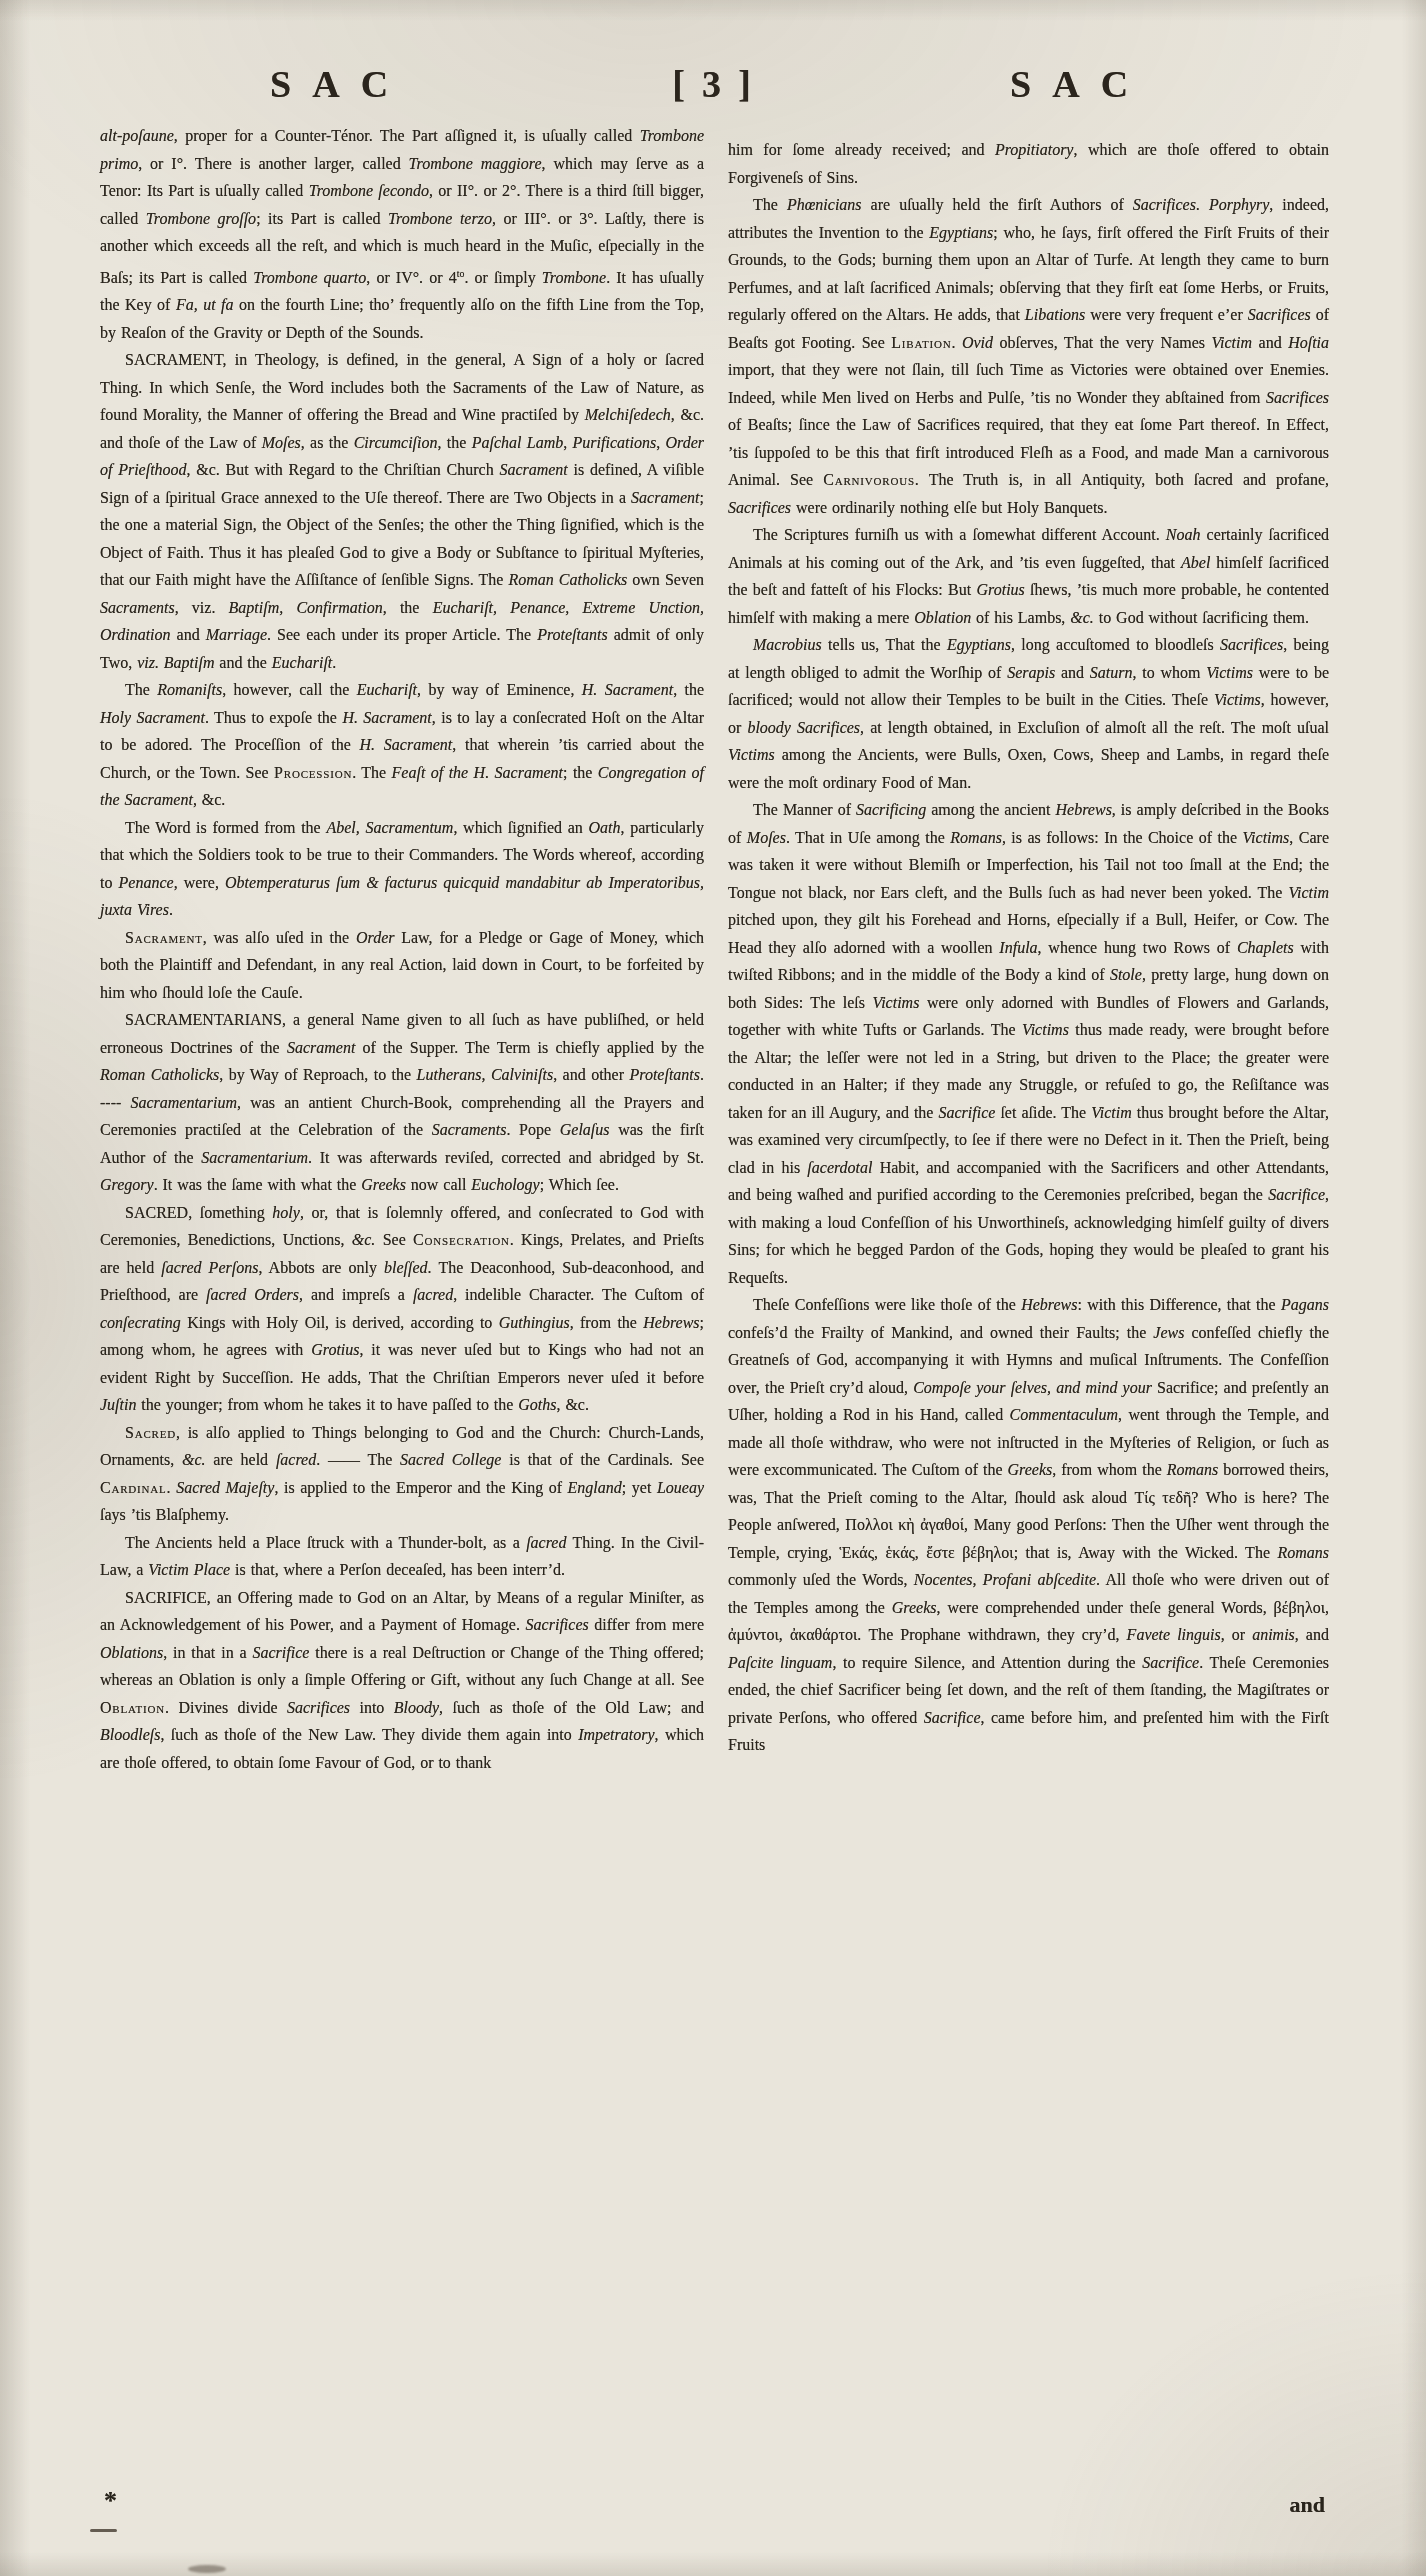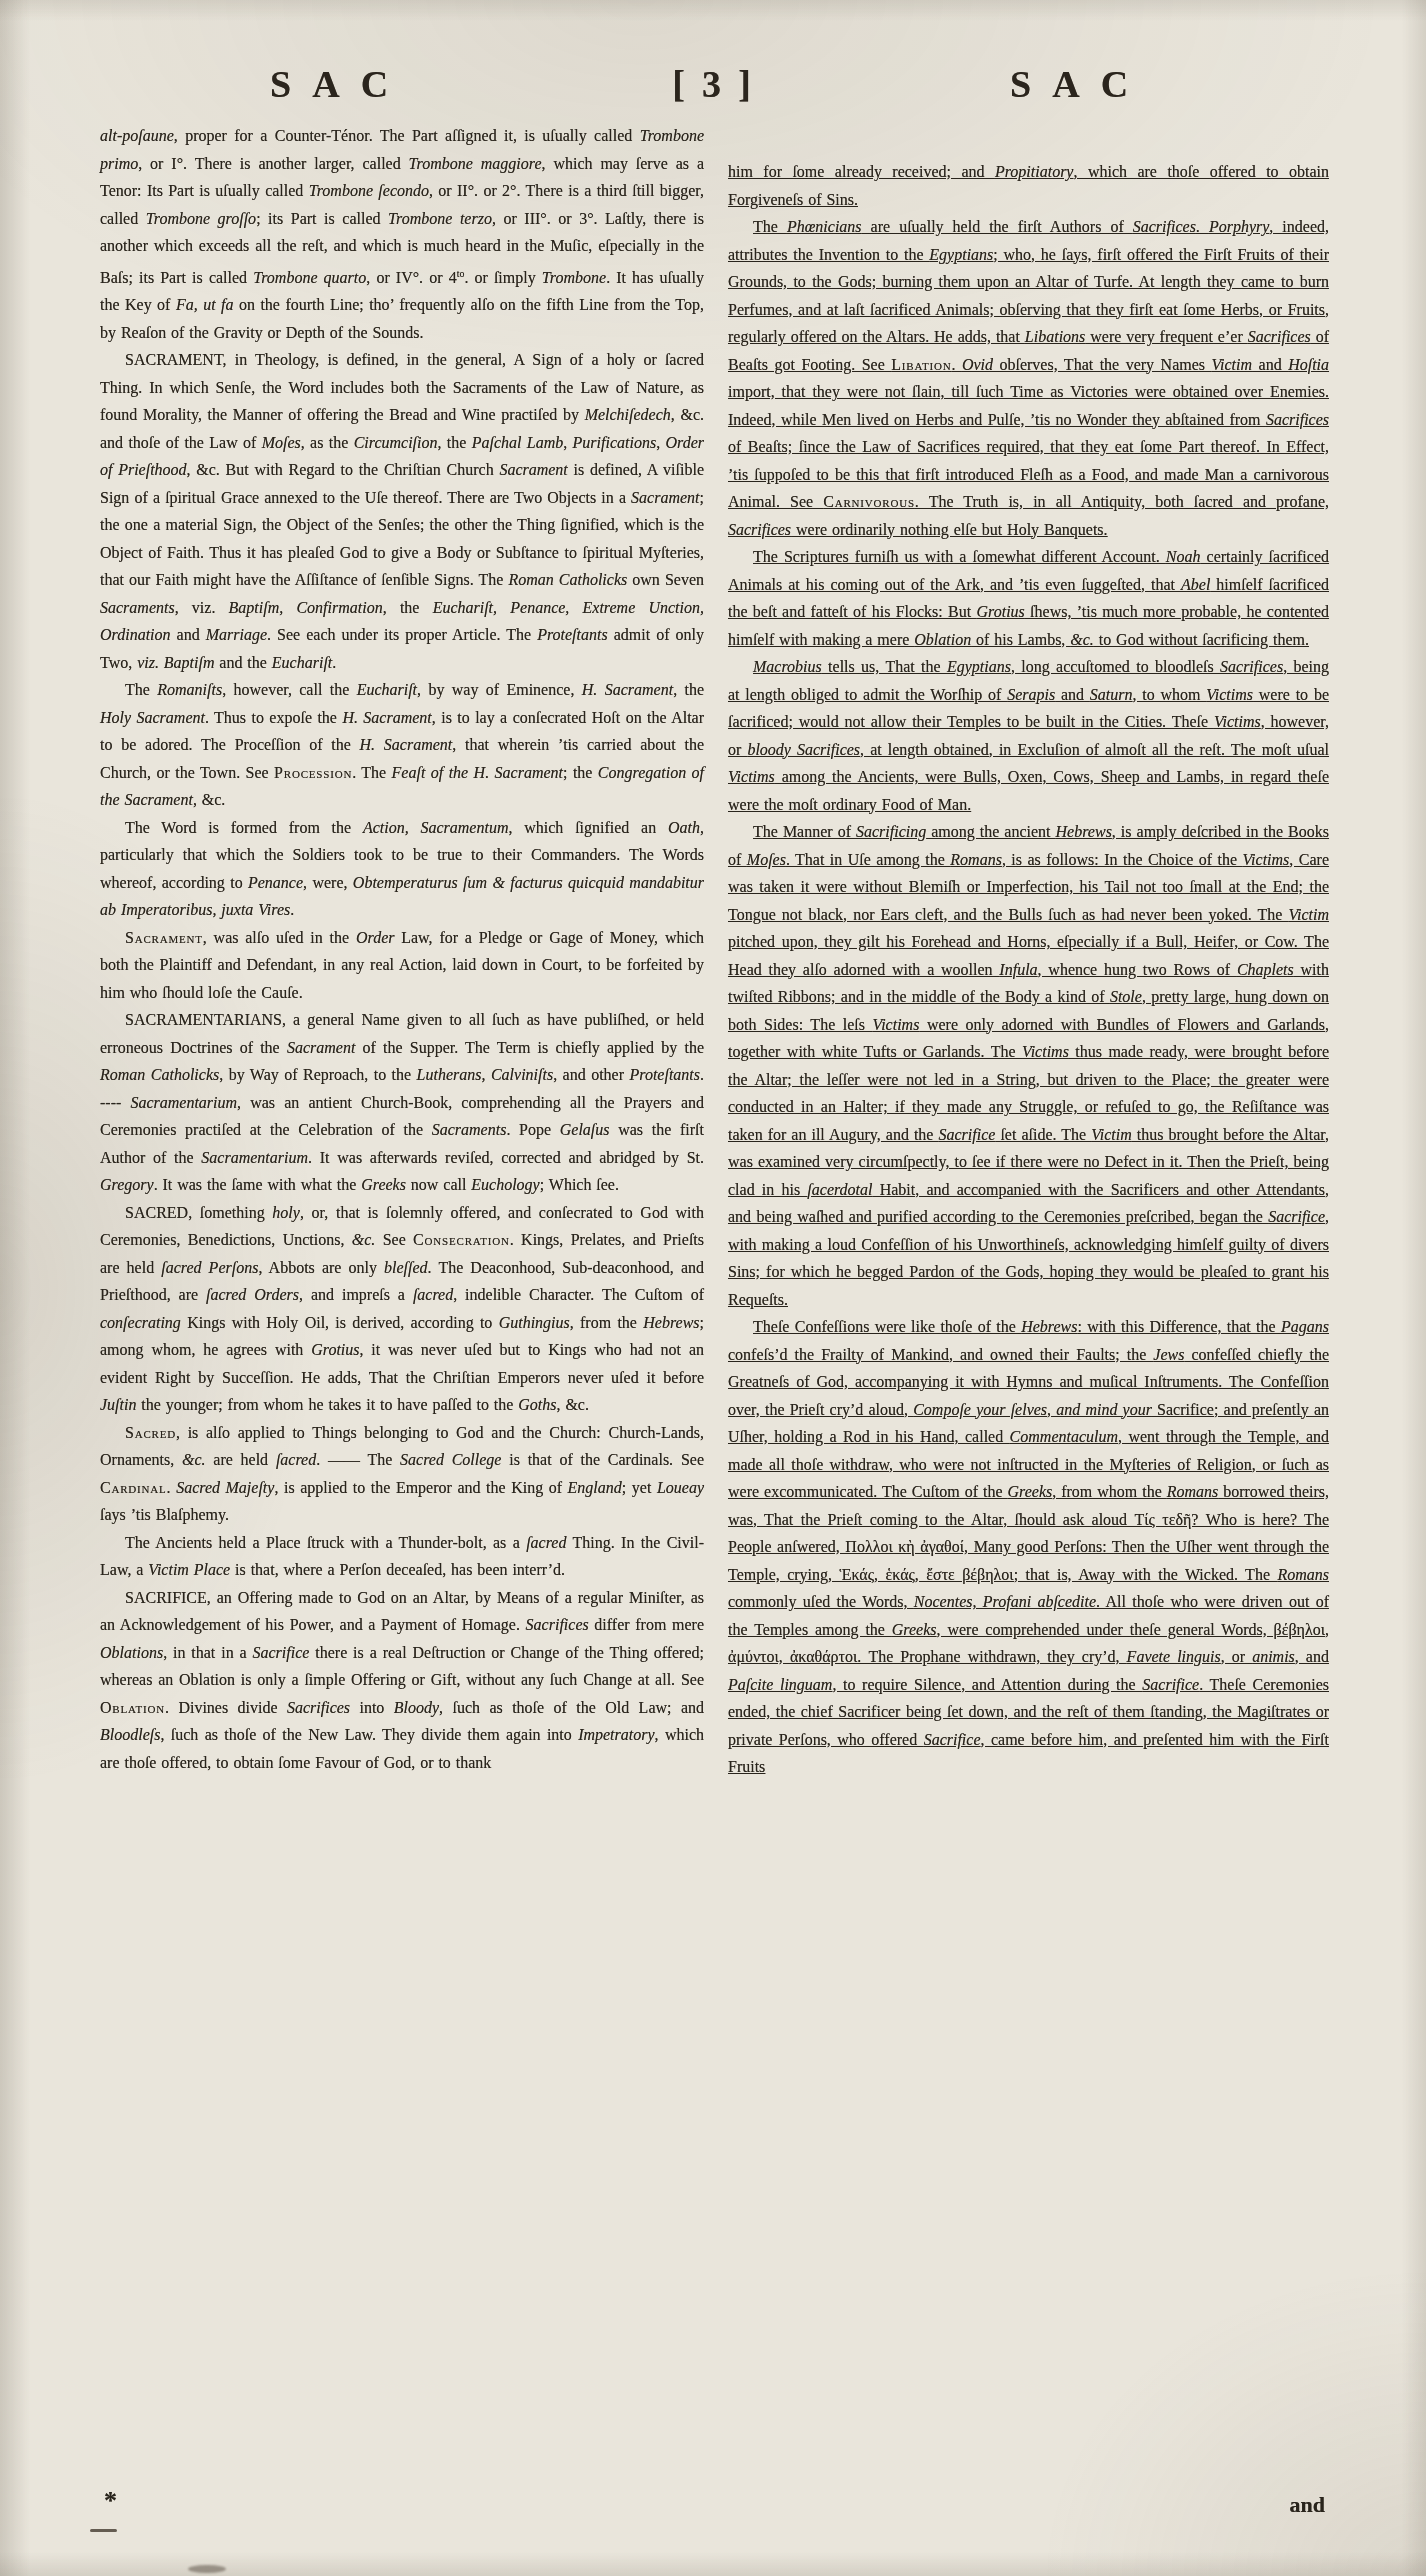--- a/index.html
+++ b/index.html
@@ -46,21 +46,21 @@
   #rh-left  { left: 270px; }
   #rh-num   { left: 50%; transform: translateX(-50%); letter-spacing: 0.10em; }
   #rh-right { left: 1010px; }
 
   
   .col {
     position: absolute;
     width: 604px;
   }
   #col-left  { left: 100px;  top: 122px; }
-  #col-right { left: 728px; top: 158px; width: 601px; text-decoration: underline; }
+  #col-right { left: 728px; top: 136px; width: 601px; }
 
   p.para {
     margin: 0;
     text-align: justify;
     font-size: 16px;
     line-height: 27.5px;
     word-spacing: 0.9px;
     text-shadow: 0 0 0.4px rgba(43,35,25,0.6);
     hyphens: auto;
   }
@@ -115,21 +115,21 @@
   <div id="running-head">
     <span class="rh" id="rh-left">S A C</span>
     <span class="rh" id="rh-num">[ 3 ]</span>
     <span class="rh" id="rh-right">S A C</span>
   </div>
 
   <div class="col" id="col-left">
       <p class="para"><i>alt-poſaune</i>, proper for a Counter-Ténor. The Part aſſigned it, is uſually called <i>Trombone primo</i>, or I°. There is another larger, called <i>Trombone maggiore</i>, which may ſerve as a Tenor: Its Part is uſually called <i>Trombone ſecondo</i>, or II°. or 2°. There is a third ſtill bigger, called <i>Trombone groſſo</i>; its Part is called <i>Trombone terzo</i>, or III°. or 3°. Laſtly, there is another which exceeds all the reſt, and which is much heard in the Muſic, eſpecially in the Baſs; its Part is called <i>Trombone quarto</i>, or IV°. or 4<sup>to</sup>. or ſimply <i>Trombone</i>. It has uſually the Key of <i>Fa, ut fa</i> on the fourth Line; tho’ frequently alſo on the fifth Line from the Top, by Reaſon of the Gravity or Depth of the Sounds.</p>
       <p class="para indent">SACRAMENT, in Theology, is defined, in the general, A Sign of a holy or ſacred Thing. In which Senſe, the Word includes both the Sacraments of the Law of Nature, as found Morality, the Manner of offering the Bread and Wine practiſed by <i>Melchiſedech</i>, &amp;c. and thoſe of the Law of <i>Moſes</i>, as the <i>Circumciſion</i>, the <i>Paſchal Lamb</i>, <i>Purifications</i>, <i>Order of Prieſthood</i>, &amp;c. But with Regard to the Chriſtian Church <i>Sacrament</i> is defined, A viſible Sign of a ſpiritual Grace annexed to the Uſe thereof. There are Two Objects in a <i>Sacrament</i>; the one a material Sign, the Object of the Senſes; the other the Thing ſignified, which is the Object of Faith. Thus it has pleaſed God to give a Body or Subſtance to ſpiritual Myſteries, that our Faith might have the Aſſiſtance of ſenſible Signs. The <i>Roman Catholicks</i> own Seven <i>Sacraments</i>, viz. <i>Baptiſm, Confirmation</i>, the <i>Euchariſt, Penance, Extreme Unction, Ordination</i> and <i>Marriage</i>. See each under its proper Article. The <i>Proteſtants</i> admit of only Two, <i>viz. Baptiſm</i> and the <i>Euchariſt</i>.</p>
       <p class="para indent">The <i>Romaniſts</i>, however, call the <i>Euchariſt</i>, by way of Eminence, <i>H. Sacrament</i>, the <i>Holy Sacrament</i>. Thus to expoſe the <i>H. Sacrament</i>, is to lay a conſecrated Hoſt on the Altar to be adored. The Proceſſion of the <i>H. Sacrament</i>, that wherein ’tis carried about the Church, or the Town. See <span class="sc">Procession</span>. The <i>Feaſt of the H. Sacrament</i>; the <i>Congregation of the Sacrament</i>, &amp;c.</p>
-      <p class="para indent">The Word is formed from the <i>Action, Sacramentum</i>, which ſignified an <i>Oath</i>, particularly that which the Soldiers took to be true to their Commanders. The Words whereof, according to <i>Penance</i>, were, <i>Obtemperaturus ſum &amp; facturus quicquid mandabitur ab Imperatoribus, juxta Vires</i>.</p>
+      <p class="para indent">The Word is formed from the <i>Abel, Sacramentum</i>, which ſignified an <i>Oath</i>, particularly that which the Soldiers took to be true to their Commanders. The Words whereof, according to <i>Penance</i>, were, <i>Obtemperaturus ſum &amp; facturus quicquid mandabitur ab Imperatoribus, juxta Vires</i>.</p>
       <p class="para indent"><span class="sc">Sacrament</span>, was alſo uſed in the <i>Order</i> Law, for a Pledge or Gage of Money, which both the Plaintiff and Defendant, in any real Action, laid down in Court, to be forfeited by him who ſhould loſe the Cauſe.</p>
       <p class="para indent">SACRAMENTARIANS, a general Name given to all ſuch as have publiſhed, or held erroneous Doctrines of the <i>Sacrament</i> of the Supper. The Term is chiefly applied by the <i>Roman Catholicks</i>, by Way of Reproach, to the <i>Lutherans, Calviniſts</i>, and other <i>Proteſtants</i>. ---- <i>Sacramentarium</i>, was an antient Church-Book, comprehending all the Prayers and Ceremonies practiſed at the Celebration of the <i>Sacraments</i>. Pope <i>Gelaſus</i> was the firſt Author of the <i>Sacramentarium</i>. It was afterwards reviſed, corrected and abridged by St. <i>Gregory</i>. It was the ſame with what the <i>Greeks</i> now call <i>Euchology</i>; Which ſee.</p>
       <p class="para indent">SACRED, ſomething <i>holy</i>, or, that is ſolemnly offered, and conſecrated to God with Ceremonies, Benedictions, Unctions, <i>&amp;c.</i> See <span class="sc">Consecration</span>. Kings, Prelates, and Prieſts are held <i>ſacred Perſons</i>, Abbots are only <i>bleſſed</i>. The Deaconhood, Sub-deaconhood, and Prieſthood, are <i>ſacred Orders</i>, and impreſs a <i>ſacred</i>, indelible Character. The Cuſtom of <i>conſecrating</i> Kings with Holy Oil, is derived, according to <i>Guthingius</i>, from the <i>Hebrews</i>; among whom, he agrees with <i>Grotius</i>, it was never uſed but to Kings who had not an evident Right by Succeſſion. He adds, That the Chriſtian Emperors never uſed it before <i>Juſtin</i> the younger; from whom he takes it to have paſſed to the <i>Goths</i>, &amp;c.</p>
       <p class="para indent"><span class="sc">Sacred</span>, is alſo applied to Things belonging to God and the Church: Church-Lands, Ornaments, <i>&amp;c.</i> are held <i>ſacred</i>. —— The <i>Sacred College</i> is that of the Cardinals. See <span class="sc">Cardinal</span>. <i>Sacred Majeſty</i>, is applied to the Emperor and the King of <i>England</i>; yet <i>Loueay</i> ſays ’tis Blaſphemy.</p>
       <p class="para indent">The Ancients held a Place ſtruck with a Thunder-bolt, as a <i>ſacred</i> Thing. In the Civil-Law, a <i>Victim Place</i> is that, where a Perſon deceaſed, has been interr’d.</p>
       <p class="para indent">SACRIFICE, an Offering made to God on an Altar, by Means of a regular Miniſter, as an Acknowledgement of his Power, and a Payment of Homage. <i>Sacrifices</i> differ from mere <i>Oblations</i>, in that in a <i>Sacrifice</i> there is a real Deſtruction or Change of the Thing offered; whereas an Oblation is only a ſimple Offering or Gift, without any ſuch Change at all. See <span class="sc">Oblation</span>. Divines divide <i>Sacrifices</i> into <i>Bloody</i>, ſuch as thoſe of the Old Law; and <i>Bloodleſs</i>, ſuch as thoſe of the New Law. They divide them again into <i>Impetratory</i>, which are thoſe offered, to obtain ſome Favour of God, or to thank</p>
     </div>
   <div class="col" id="col-right">
       <p class="para">him for ſome already received; and <i>Propitiatory</i>, which are thoſe offered to obtain Forgiveneſs of Sins.</p>
       <p class="para indent">The <i>Phœnicians</i> are uſually held the firſt Authors of <i>Sacrifices</i>. <i>Porphyry</i>, indeed, attributes the Invention to the <i>Egyptians</i>; who, he ſays, firſt offered the Firſt Fruits of their Grounds, to the Gods; burning them upon an Altar of Turfe. At length they came to burn Perfumes, and at laſt ſacrificed Animals; obſerving that they firſt eat ſome Herbs, or Fruits, regularly offered on the Altars. He adds, that <i>Libations</i> were very frequent e’er <i>Sacrifices</i> of Beaſts got Footing. See <span class="sc">Libation</span>. <i>Ovid</i> obſerves, That the very Names <i>Victim</i> and <i>Hoſtia</i> import, that they were not ſlain, till ſuch Time as Victories were obtained over Enemies. Indeed, while Men lived on Herbs and Pulſe, ’tis no Wonder they abſtained from <i>Sacrifices</i> of Beaſts; ſince the Law of Sacrifices required, that they eat ſome Part thereof. In Effect, ’tis ſuppoſed to be this that firſt introduced Fleſh as a Food, and made Man a carnivorous Animal. See <span class="sc">Carnivorous</span>. The Truth is, in all Antiquity, both ſacred and profane, <i>Sacrifices</i> were ordinarily nothing elſe but Holy Banquets.</p>

